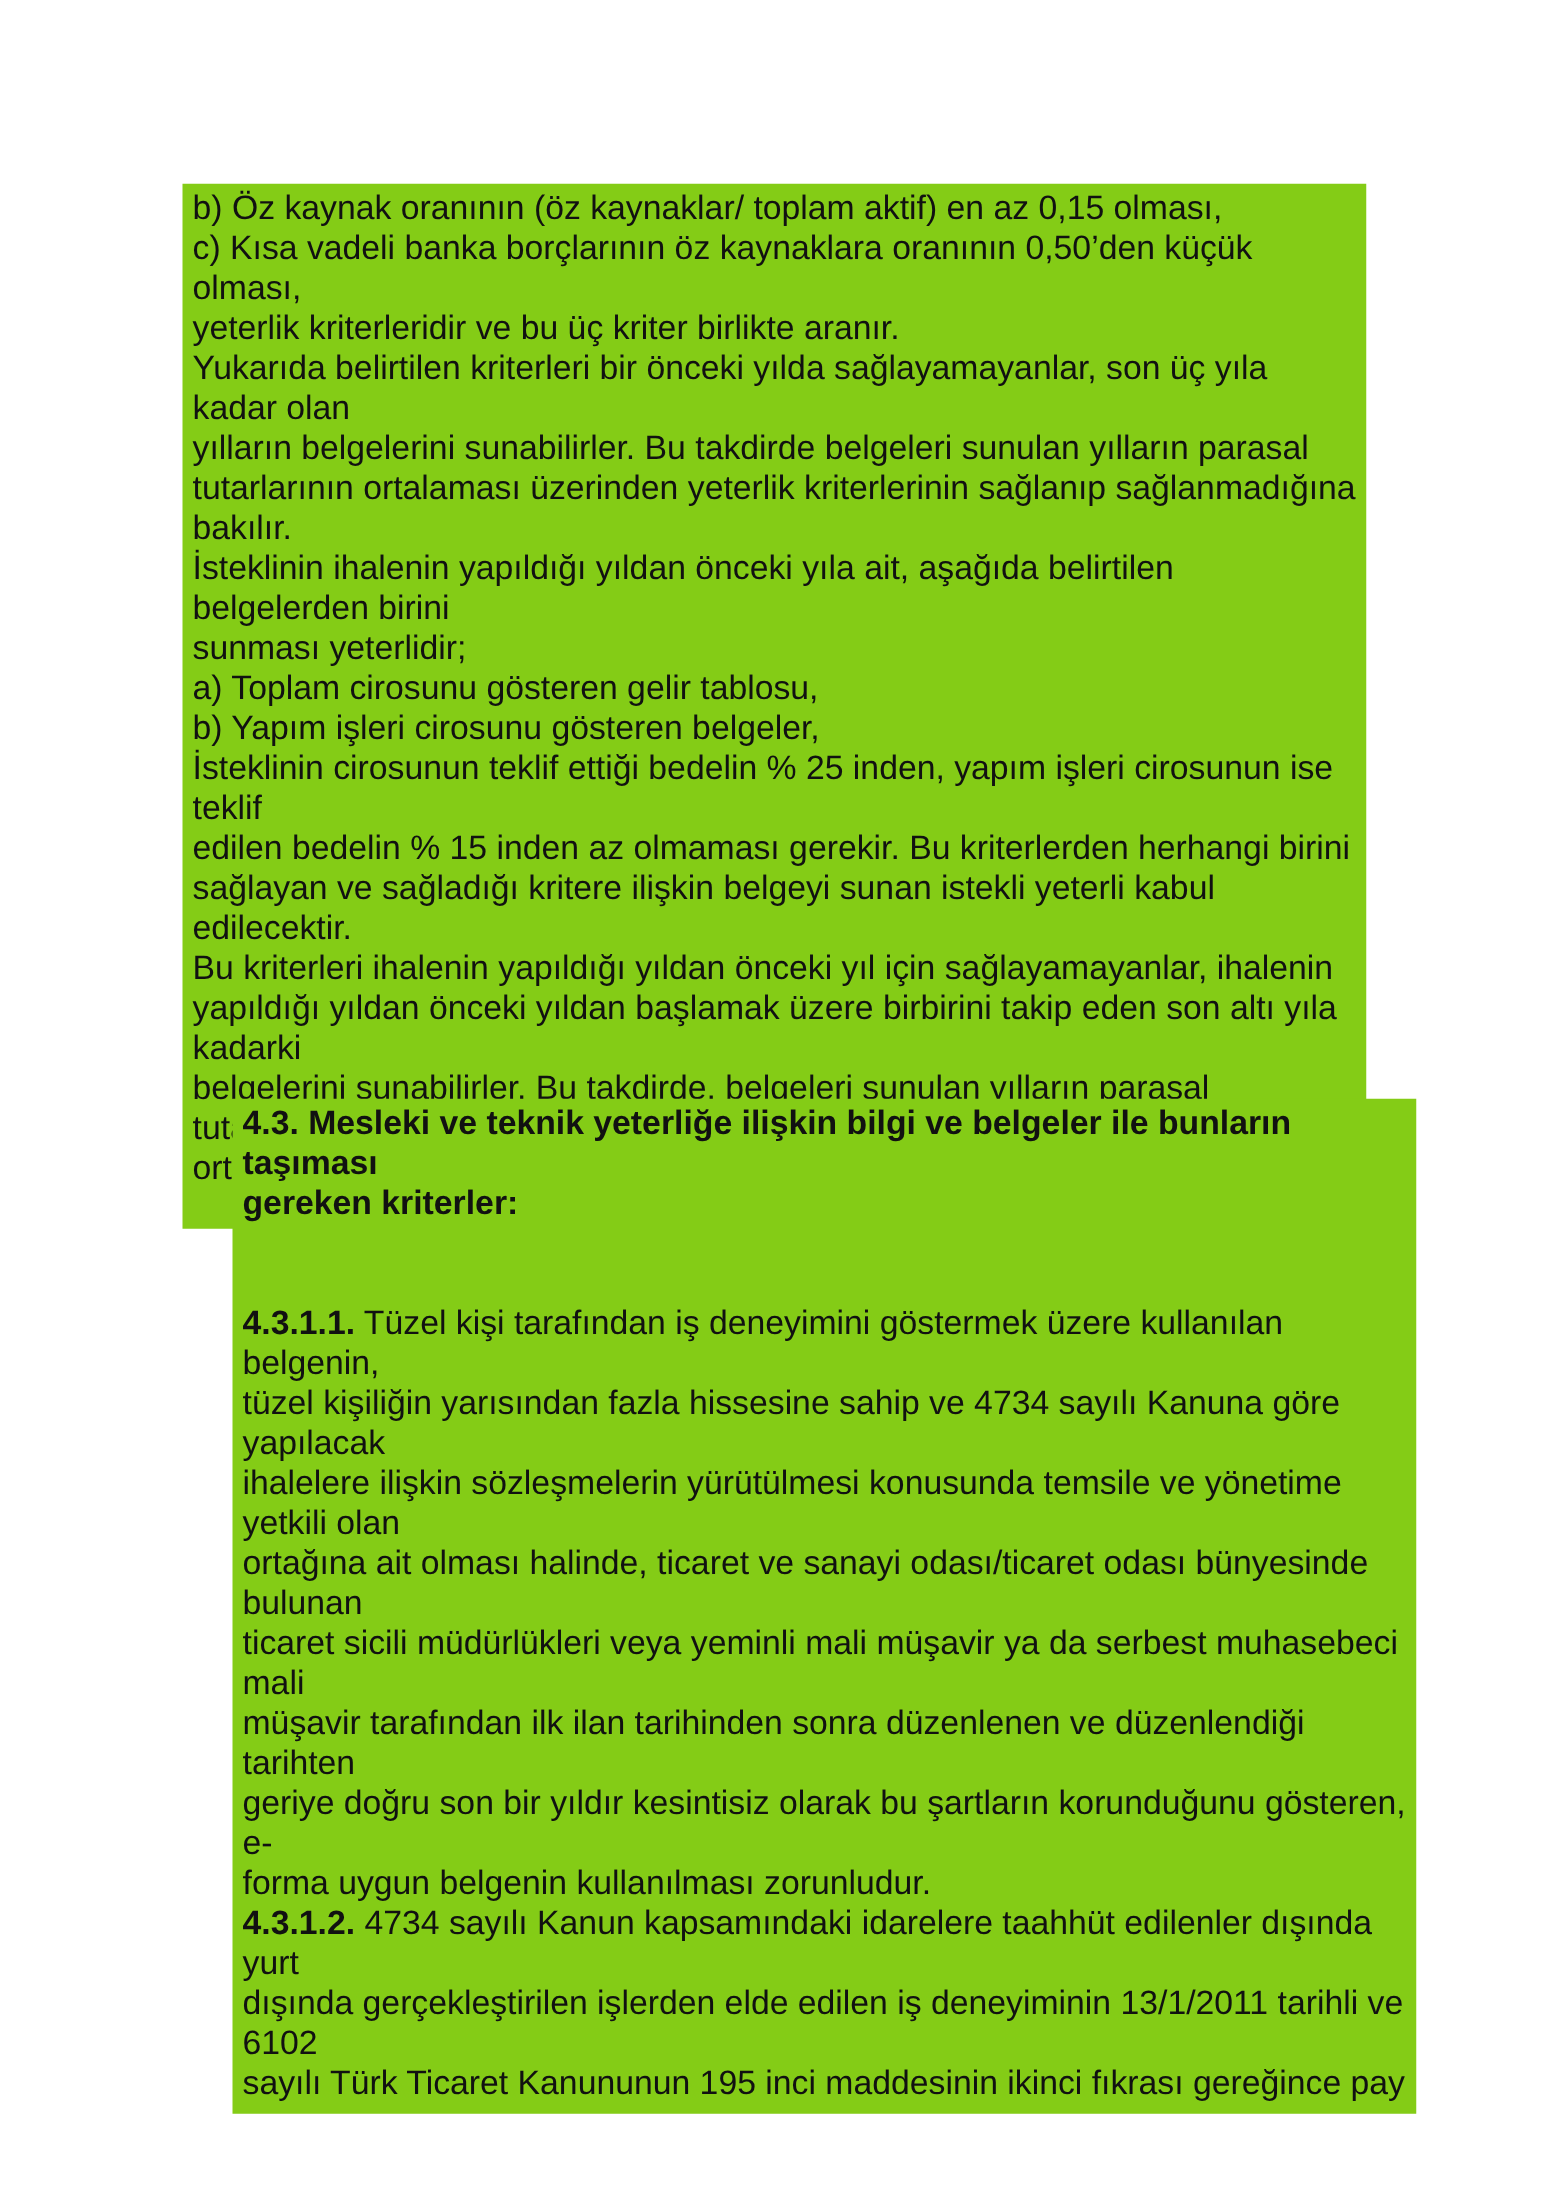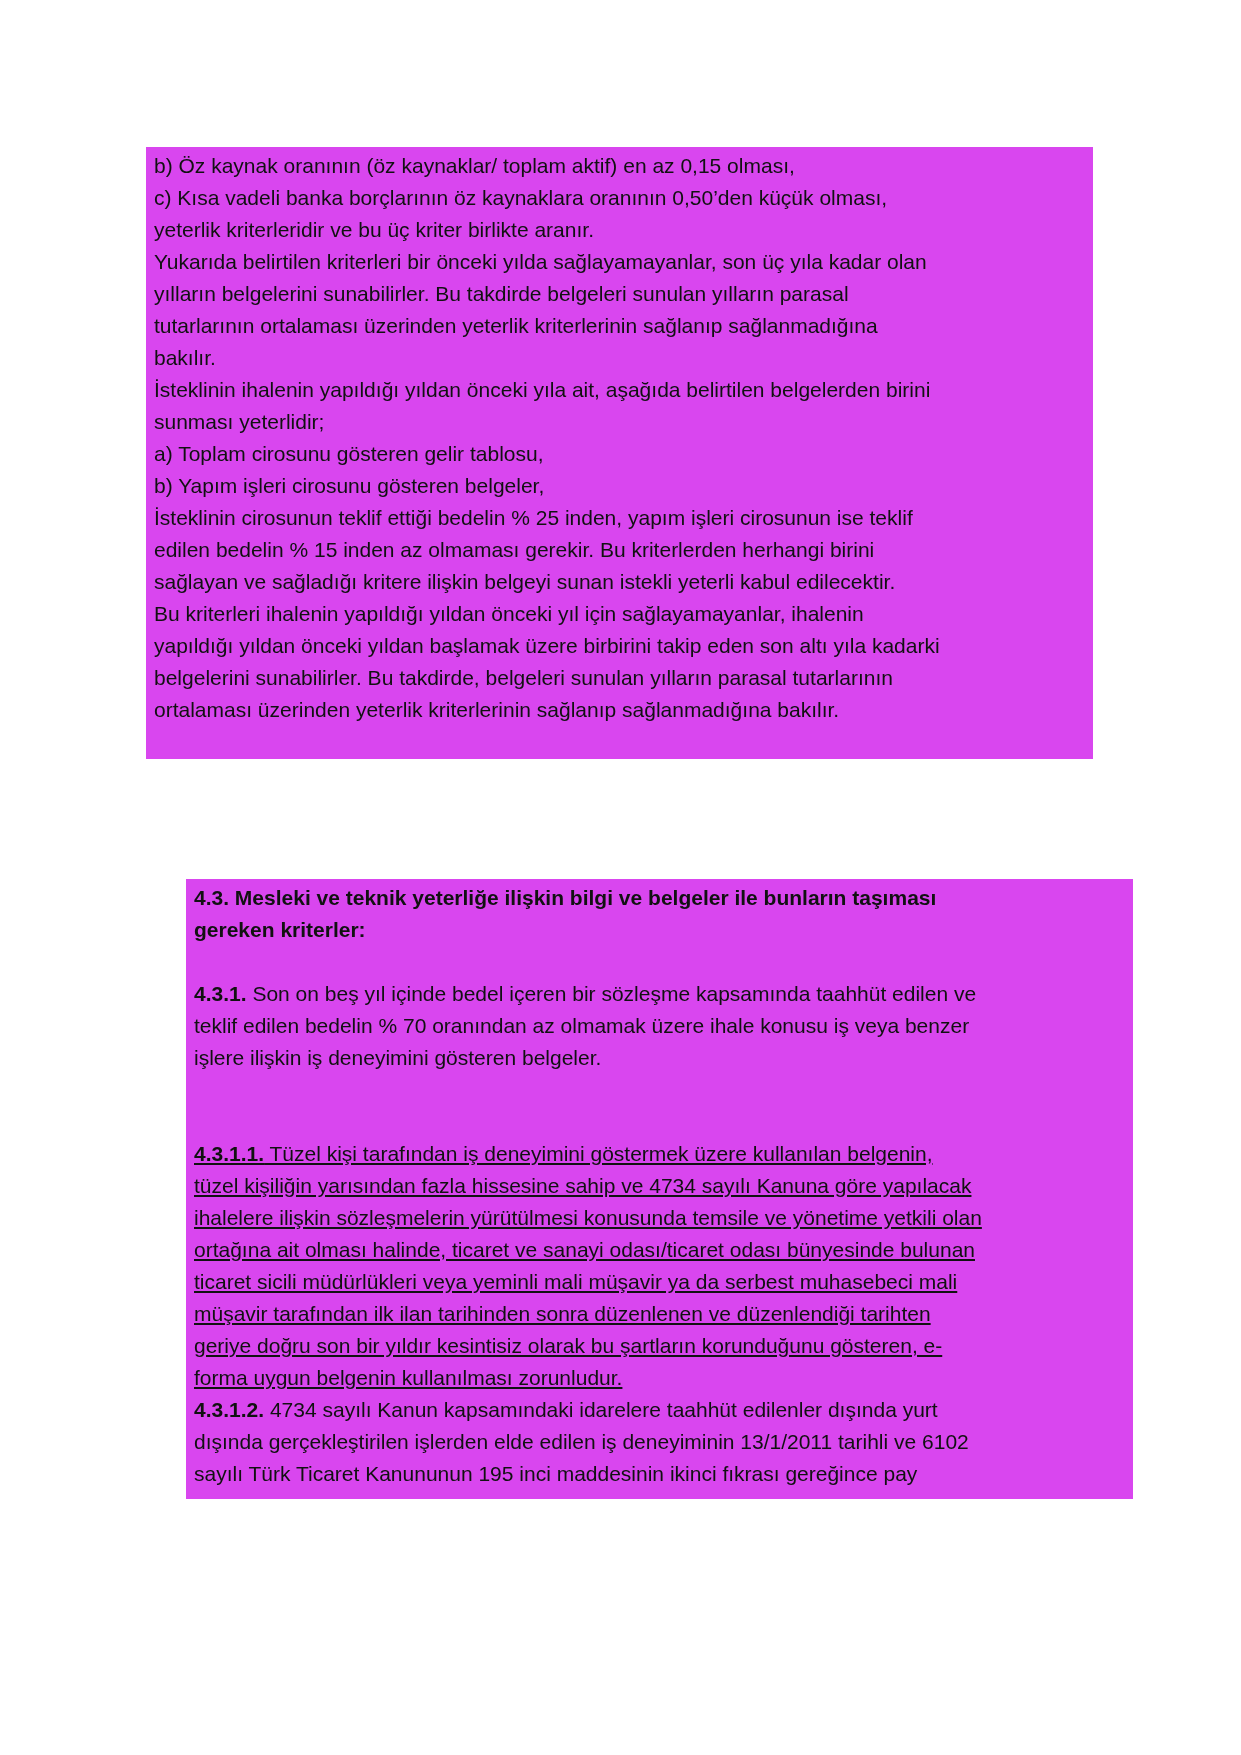--- a/index.html
+++ b/index.html
@@ -13,35 +13,35 @@
     position: relative;
     font-family: "Liberation Sans", sans-serif;
     color: #111111;
     overflow: hidden;
   }
   .doc-block {
     position: absolute;
     left: 146px;
     width: 947px;
     box-sizing: border-box;
-    background: #d946ef;
+    background: #84cc16;
     padding: 3px 8px;
-    font-size: 21px;
+    font-size: 27px;
     line-height: 32px;
   }
   .block-economic { top: 147px; padding-bottom: 33px; }
   .block-professional { top: 879px; padding-bottom: 9px; margin-left: 40px; }
   p {
     margin: 0;
     white-space: pre-line;
   }
   .heading { font-weight: bold; }
   .heading-422 { margin: 32px 0; }
   .clause-431 { margin-top: 32px; }
-  .clause-4311 { margin-top: 64px; text-decoration: underline; }
+  .clause-4311 { margin-top: 64px; }
   b { font-weight: bold; }
 </style>
 </head>
 <body>
 
 <main>
 
   <section class="doc-block block-economic">
     <p>b) Öz kaynak oranının (öz kaynaklar/ toplam aktif) en az 0,15 olması,
 c) Kısa vadeli banka borçlarının öz kaynaklara oranının 0,50’den küçük olması,
@@ -59,23 +59,20 @@
 sağlayan ve sağladığı kritere ilişkin belgeyi sunan istekli yeterli kabul edilecektir.
 Bu kriterleri ihalenin yapıldığı yıldan önceki yıl için sağlayamayanlar, ihalenin
 yapıldığı yıldan önceki yıldan başlamak üzere birbirini takip eden son altı yıla kadarki
 belgelerini sunabilirler. Bu takdirde, belgeleri sunulan yılların parasal tutarlarının
 ortalaması üzerinden yeterlik kriterlerinin sağlanıp sağlanmadığına bakılır.</p>
   </section>
 
   <section class="doc-block block-professional">
     <p class="heading">4.3. Mesleki ve teknik yeterliğe ilişkin bilgi ve belgeler ile bunların taşıması
 gereken kriterler:</p>
-    <p class="clause-431"><b>4.3.1.</b><span> Son on beş yıl içinde bedel içeren bir sözleşme kapsamında taahhüt edilen ve
-teklif edilen bedelin % 70 oranından az olmamak üzere ihale konusu iş veya benzer
-işlere ilişkin iş deneyimini gösteren belgeler.</span></p>
     <p class="clause-4311"><b>4.3.1.1.</b><span> Tüzel kişi tarafından iş deneyimini göstermek üzere kullanılan belgenin,
 tüzel kişiliğin yarısından fazla hissesine sahip ve 4734 sayılı Kanuna göre yapılacak
 ihalelere ilişkin sözleşmelerin yürütülmesi konusunda temsile ve yönetime yetkili olan
 ortağına ait olması halinde, ticaret ve sanayi odası/ticaret odası bünyesinde bulunan
 ticaret sicili müdürlükleri veya yeminli mali müşavir ya da serbest muhasebeci mali
 müşavir tarafından ilk ilan tarihinden sonra düzenlenen ve düzenlendiği tarihten
 geriye doğru son bir yıldır kesintisiz olarak bu şartların korunduğunu gösteren, e-
 forma uygun belgenin kullanılması zorunludur.</span></p>
     <p><b>4.3.1.2.</b><span> 4734 sayılı Kanun kapsamındaki idarelere taahhüt edilenler dışında yurt
 dışında gerçekleştirilen işlerden elde edilen iş deneyiminin 13/1/2011 tarihli ve 6102

